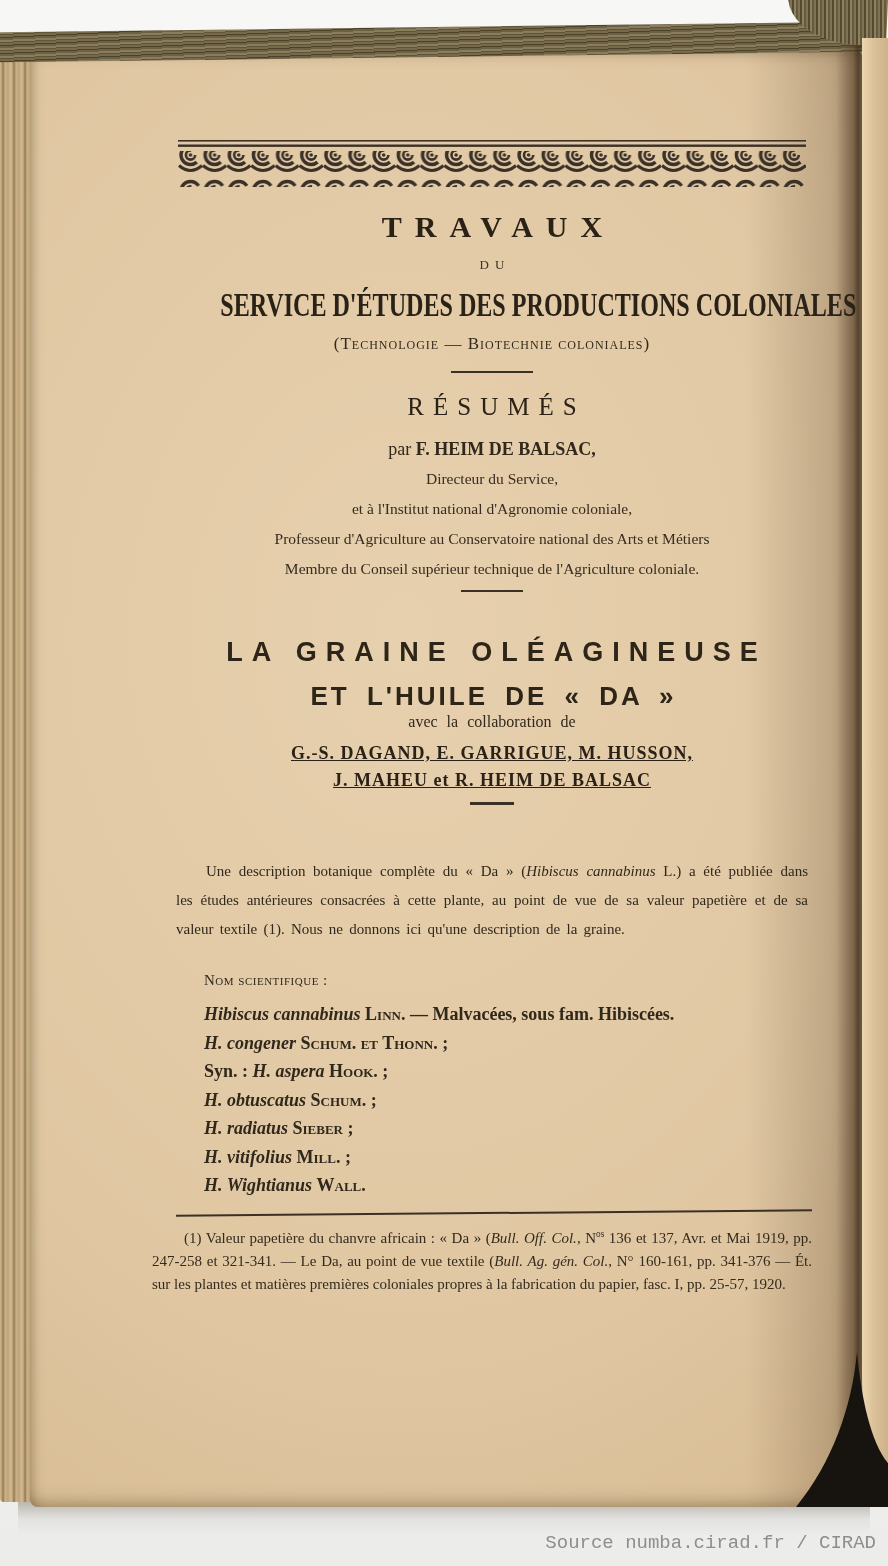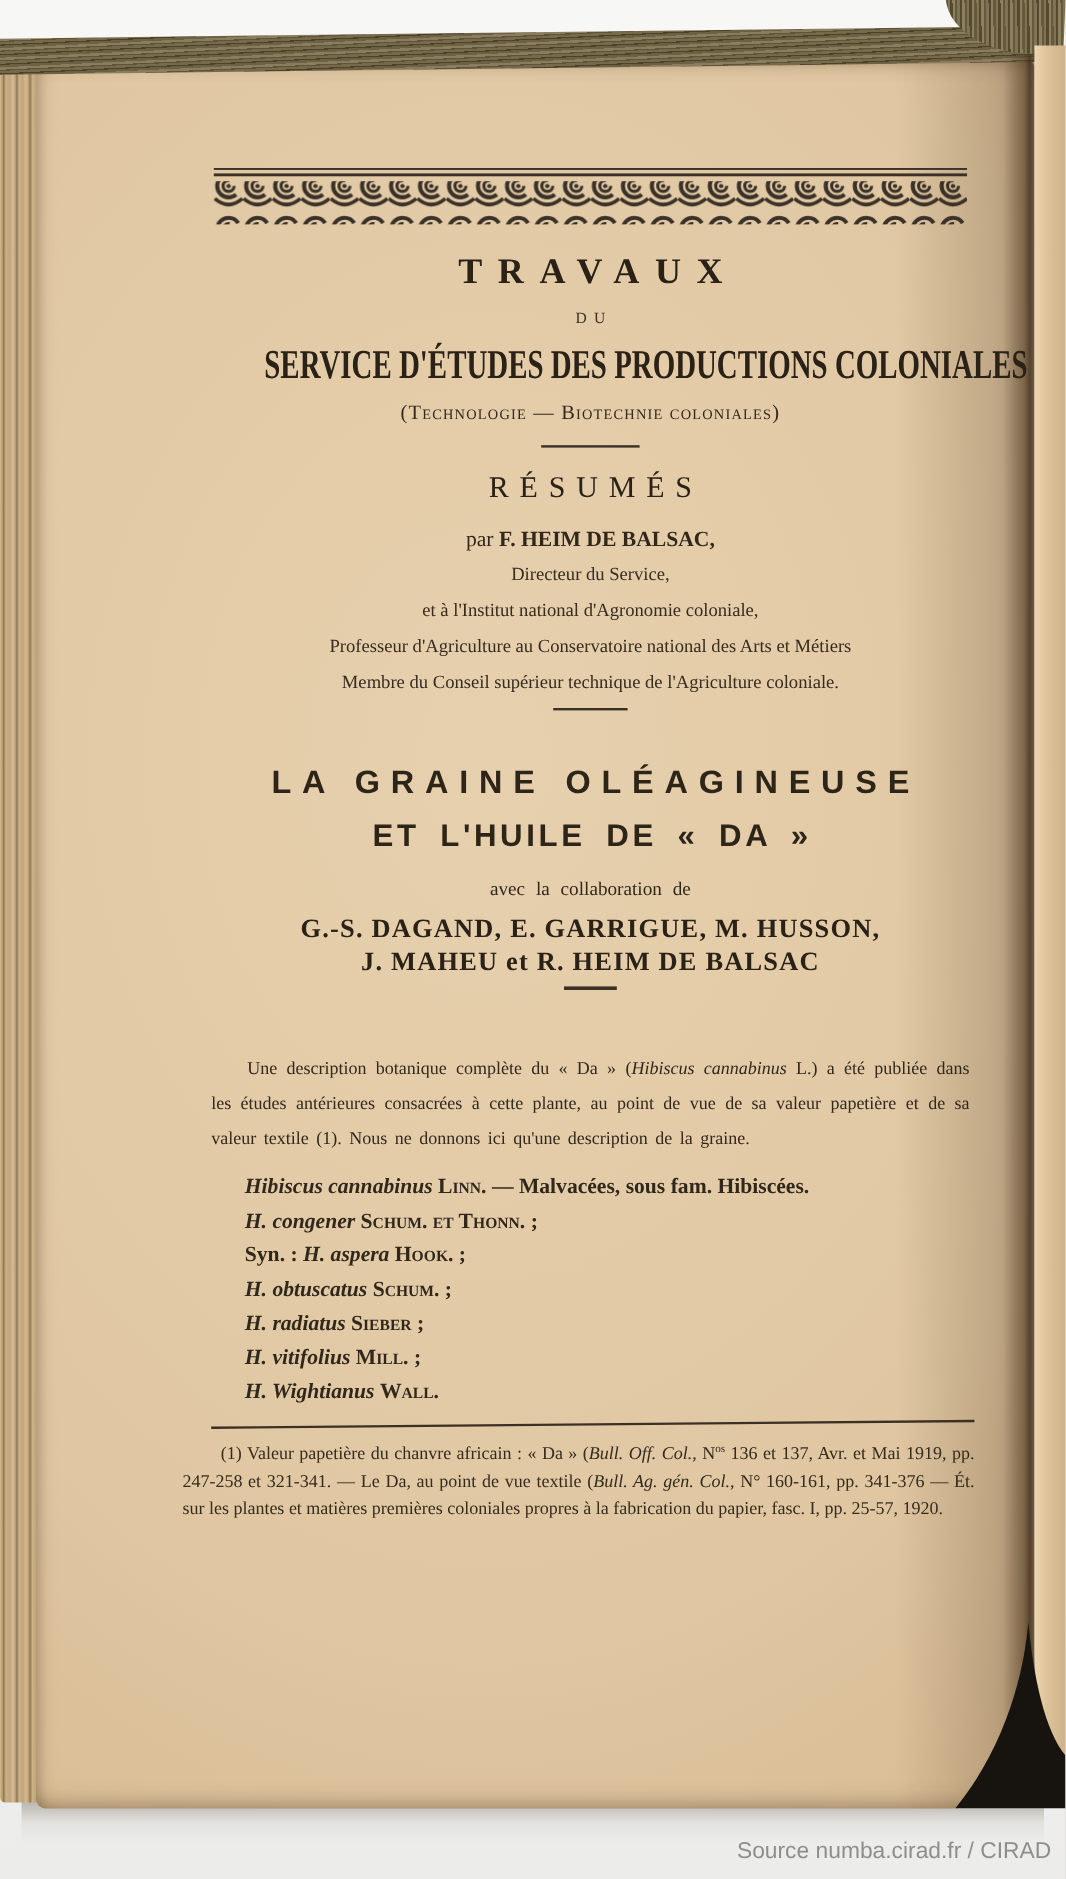--- a/index.html
+++ b/index.html
@@ -70,35 +70,35 @@
   .rule-80{ width:82px; margin:16px auto 0 auto; }
   .rule-60{ width:62px; margin:9px auto 0 auto; }
   .rule-40{ width:44px; margin:9px auto 0 auto; height:3px;}
   .resumes-h{ margin-top:19px; font-size:25px; letter-spacing:9px; padding-left:9px; line-height:30px; color:#2a2117;}
   .byline{ margin-top:15px; font-size:18px; line-height:24px;}
   .roles{ margin-top:6px; font-size:15.5px; line-height:24px; color:#362c1f;}
   .gtitle1{ margin-top:44px; font-family:"Liberation Sans",sans-serif; font-weight:700;
     font-size:27px; letter-spacing:9px; padding-left:9px; line-height:32px; color:#2e2519;}
   .gtitle2{ margin-top:12px; font-family:"Liberation Sans",sans-serif; font-weight:700;
     font-size:26px; letter-spacing:3px; word-spacing:7px; padding-left:3px; line-height:32px; color:#2e2519;}
-  .collab{ margin-top:20px; font-size:16px; word-spacing:5px; line-height:20px;}
-  .names{ margin-top:9px; font-size:22px; font-weight:700; letter-spacing:1px; line-height:25px; color:#2a2117;}
+  .collab{ font-size:16px; word-spacing:5px; line-height:20px;}
+  .names{ margin-top:9px; font-size:18px; font-weight:700; letter-spacing:1px; line-height:25px; color:#2a2117;text-decoration:underline;}
   .intro{ margin-top:52px; font-size:15px; line-height:29px; text-align:justify; text-indent:30px; word-spacing:2.5px;}
   .nom{ margin-top:26px; margin-left:28px; font-size:15px; font-variant:small-caps; letter-spacing:.5px; line-height:20px;}
   .species{ margin-top:10px; margin-left:28px; font-size:18px; line-height:28.5px;font-weight:bold;}
   .f-rule{ width:636px; margin-top:12px; transform:rotate(-.5deg);}
   .footnote{ margin-top:9px; margin-left:-24px; width:660px; font-size:15px; line-height:23px;
     text-align:justify; text-indent:32px; color:#342b1e;}
   .i{ font-style:italic; }
   .b{ font-weight:700; }
   .sc{ font-variant:small-caps; }
   .sup{ vertical-align:super; font-size:.62em; }
   .credit{
     position:absolute; right:12px; top:1532px;
-    font-family:Liberation Sans, sans-serif; font-size:19px; color:#8e8e8e;
+    font-family:Liberation Mono, monospace; font-size:19px; color:#8e8e8e;
   }
 </style>
 </head>
 <body>
 
 <div class="scene">
 
   <div class="page-bottom-shadow"></div>
   <div class="left-page-edges"></div>
 
@@ -154,20 +154,21 @@
     <div class="gtitle1 center">LA GRAINE OLÉAGINEUSE</div>
     <div class="gtitle2 center">ET L'HUILE DE « DA »</div>
     <div class="collab center">avec la collaboration de</div>
     <div class="names center">G.-S. DAGAND, E. GARRIGUE, M. HUSSON,</div>
     <div class="names center" style="margin-top:2px;">J. MAHEU et R. HEIM DE BALSAC</div>
 
     <div class="rule rule-40"></div>
 
     <div class="intro"><span>Une description botanique complète du « Da » (</span><span class="i">Hibiscus cannabinus</span><span> L.) a été publiée dans les études antérieures consacrées à cette plante, au point de vue de sa valeur papetière et de sa valeur textile (1). Nous ne donnons ici qu'une description de la graine.</span></div>
 
+    <div class="nom">Nom scientifique :</div>
 
     <div class="species">
       <div><span class="i">Hibiscus cannabinus </span><span class="sc">Linn.</span><span> — Malvacées, sous fam. Hibiscées.</span></div>
       <div><span class="i">H. congener </span><span class="sc">Schum. et Thonn.</span><span> ;</span></div>
       <div><span>Syn. : </span><span class="i">H. aspera </span><span class="sc">Hook.</span><span> ;</span></div>
       <div><span class="i">H. obtuscatus </span><span class="sc">Schum.</span><span> ;</span></div>
       <div><span class="i">H. radiatus </span><span class="sc">Sieber</span><span> ;</span></div>
       <div><span class="i">H. vitifolius </span><span class="sc">Mill.</span><span> ;</span></div>
       <div><span class="i">H. Wightianus </span><span class="sc">Wall.</span></div>
     </div>

